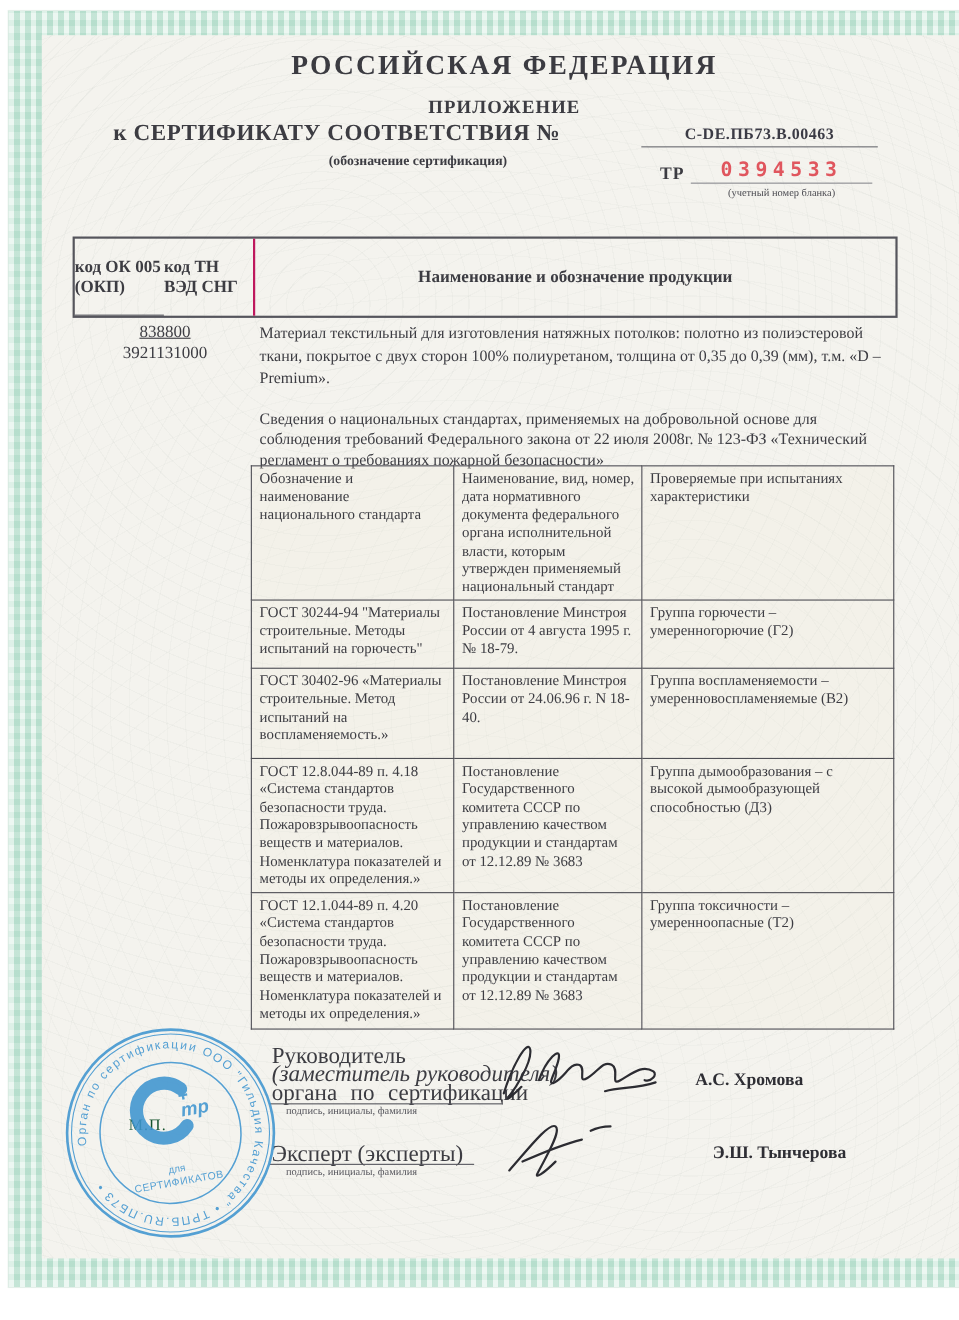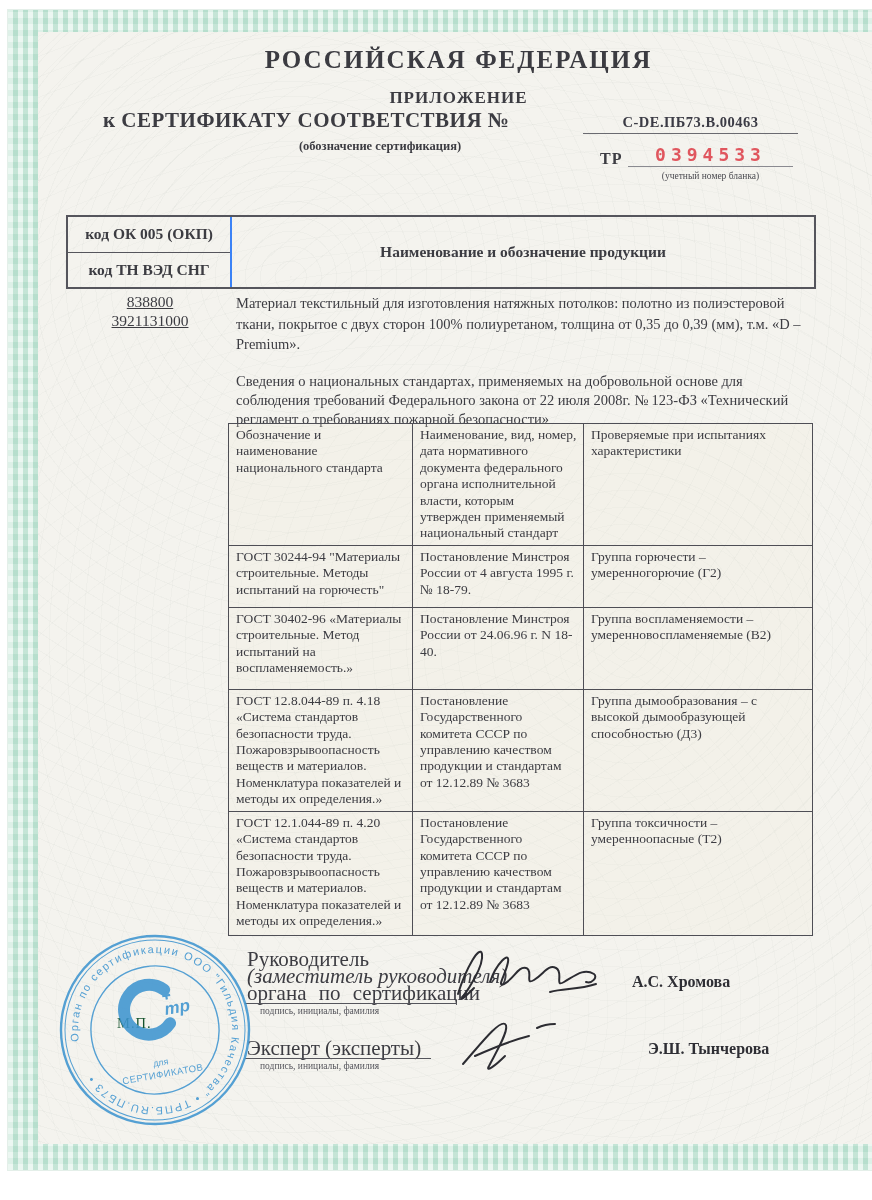--- a/index.html
+++ b/index.html
@@ -27,30 +27,30 @@
   .certnum{top:114px;left:583px;width:215px;text-align:center;font-size:14.5px;font-weight:bold;
          letter-spacing:.5px;border-bottom:1.5px solid #6a6a70;padding-bottom:2px;color:#3b3b45;}
   .mandnote{top:139px;left:255px;width:250px;text-align:center;font-size:12.5px;font-weight:bold;}
   .trlabel{top:150px;left:600px;font-size:16px;font-weight:bold;letter-spacing:1px;}
   .trnum{top:144px;left:628px;width:165px;text-align:center;font-size:18px;font-weight:bold;
          color:#e0565e;font-family:"DejaVu Sans Mono",monospace;letter-spacing:5px;
          border-bottom:1.5px solid #8a8a90;padding-bottom:1px;}
   .trnote{top:171px;left:628px;width:165px;text-align:center;font-size:9.5px;color:#4a4a50;}
 
   .codes{top:215px;left:66px;width:746px;height:70px;border:2px solid #55555c;display:flex;}
-  .codes-left{width:162px;border-right:2px solid #3b82f6;display:flex;flex-direction:column;}
+  .codes-left{width:162px;border-right:2px solid #be185d;display:flex;flex-direction:row;}
   .codes-left > div{flex:1;display:flex;align-items:center;justify-content:center;
          font-size:15.5px;font-weight:bold;}
   .codes-left > div:first-child{border-bottom:1.5px solid #55555c;}
   .codes-right{flex:1;display:flex;align-items:center;justify-content:center;
          font-size:15.5px;font-weight:bold;}
 
   .okp{top:293px;left:95px;width:110px;text-align:center;font-size:15.5px;
        text-decoration:underline;}
-  .tnved{top:312px;left:85px;width:130px;text-align:center;font-size:15.5px;text-decoration:underline;}
+  .tnved{top:312px;left:85px;width:130px;text-align:center;font-size:15.5px;}
 
   .para1{top:293px;left:236px;width:566px;font-size:14.5px;line-height:20.5px;}
   .para2{top:372px;left:236px;width:570px;font-size:14.5px;line-height:19px;}
 
   table.std{position:absolute;top:423px;left:228px;width:584px;border-collapse:collapse;
        table-layout:fixed;}
   table.std td{border:1.5px solid #4e4e55;vertical-align:top;padding:3px 6px 3px 7px;
        font-size:13.5px;line-height:16.4px;background:rgba(240,235,218,0.25);}
   tr.h-hdr{height:117px;} tr.h-r1{height:62px;} tr.h-r2{height:82px;}
   tr.h-r3{height:117px;} tr.h-r4{height:124px;margin-top:20px;}

